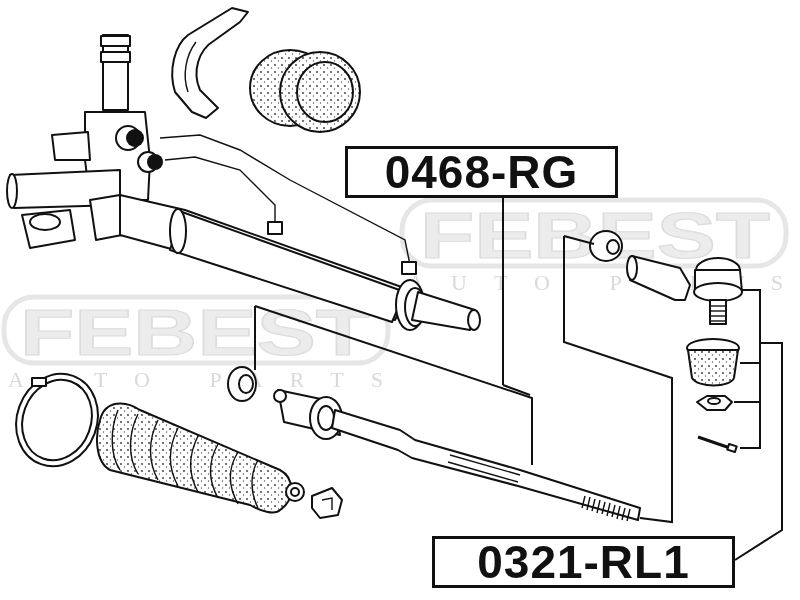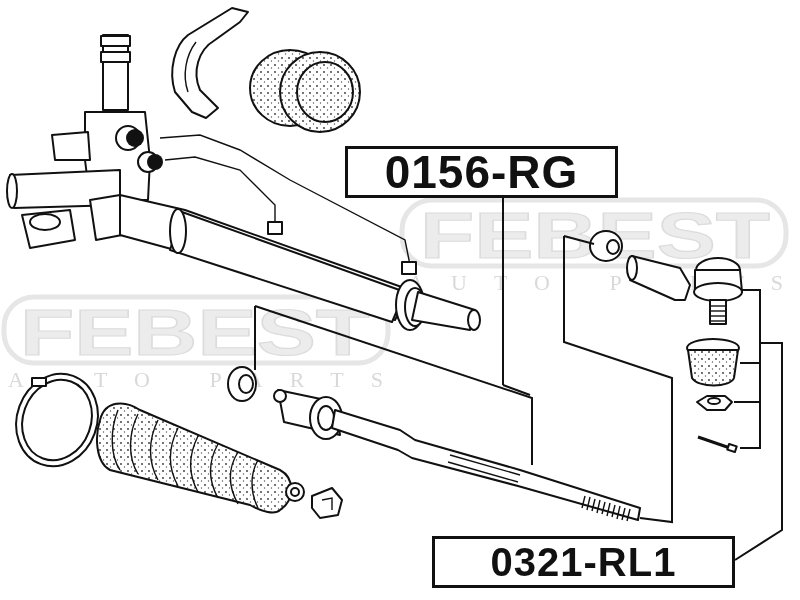--- a/index.html
+++ b/index.html
@@ -8,21 +8,21 @@
     .wm-text { font-family: "Liberation Sans", sans-serif; font-weight: 700; fill: #ececec; stroke: #dcdcdc; stroke-width: 1.2; }
     .wm-sub { font-family: "Liberation Serif", serif; fill: #d9d9d9; font-size: 22px; }
     .part { fill: #ffffff; stroke: #111; stroke-width: 2; stroke-linejoin: round; }
     .part-thin { fill: none; stroke: #111; stroke-width: 1.4; }
     .dotted { fill: url(#dots); stroke: #111; stroke-width: 2; }
     .leader { fill: none; stroke: #111; stroke-width: 2; }
     .label-box { position: absolute; background: #fff; border: 3px solid #111; box-sizing: border-box;
                  display: flex; align-items: center; justify-content: center;
                  font-family: "Liberation Sans", sans-serif; font-weight: 700; color: #111; letter-spacing: 1px; }
     #label-0322 { left: 345px; top: 146px; width: 273px; height: 52px; font-size: 46px; }
-    #label-0321 { left: 432px; top: 536px; width: 303px; height: 52px; font-size: 40px; }
+    #label-0321 { left: 432px; top: 536px; width: 303px; height: 52px; font-size: 46px; }
   </style>
 </head>
 <body>
 
 <svg id="canvas" viewBox="0 0 800 600" xmlns="http://www.w3.org/2000/svg">
   <defs>
     <pattern id="dots" width="7" height="7" patternUnits="userSpaceOnUse">
       <rect width="7" height="7" fill="#fff"></rect>
       <circle cx="2" cy="2" r="0.9" fill="#333"></circle>
       <circle cx="5.5" cy="5" r="0.7" fill="#555"></circle>
@@ -186,14 +186,14 @@
   <g>
     <path class="leader" d="M564 236 L564 342 L672 378 L672 522 L640 518"></path>
     <path class="leader" d="M564 236 L594 244"></path>
     <path class="leader" d="M742 290 L760 290 L760 448 L740 448"></path>
     <path class="leader" d="M740 363 L760 363"></path>
     <path class="leader" d="M734 402 L760 402"></path>
     <path class="leader" d="M760 343 L782 343 L782 530 L735 560"></path>
   </g>
 </svg>
 
-<div id="label-0322" class="label-box">0156-RG</div>
+<div id="label-0322" class="label-box">0468-RG</div>
 <div id="label-0321" class="label-box">0321-RL1</div>
 
 </body></html>

